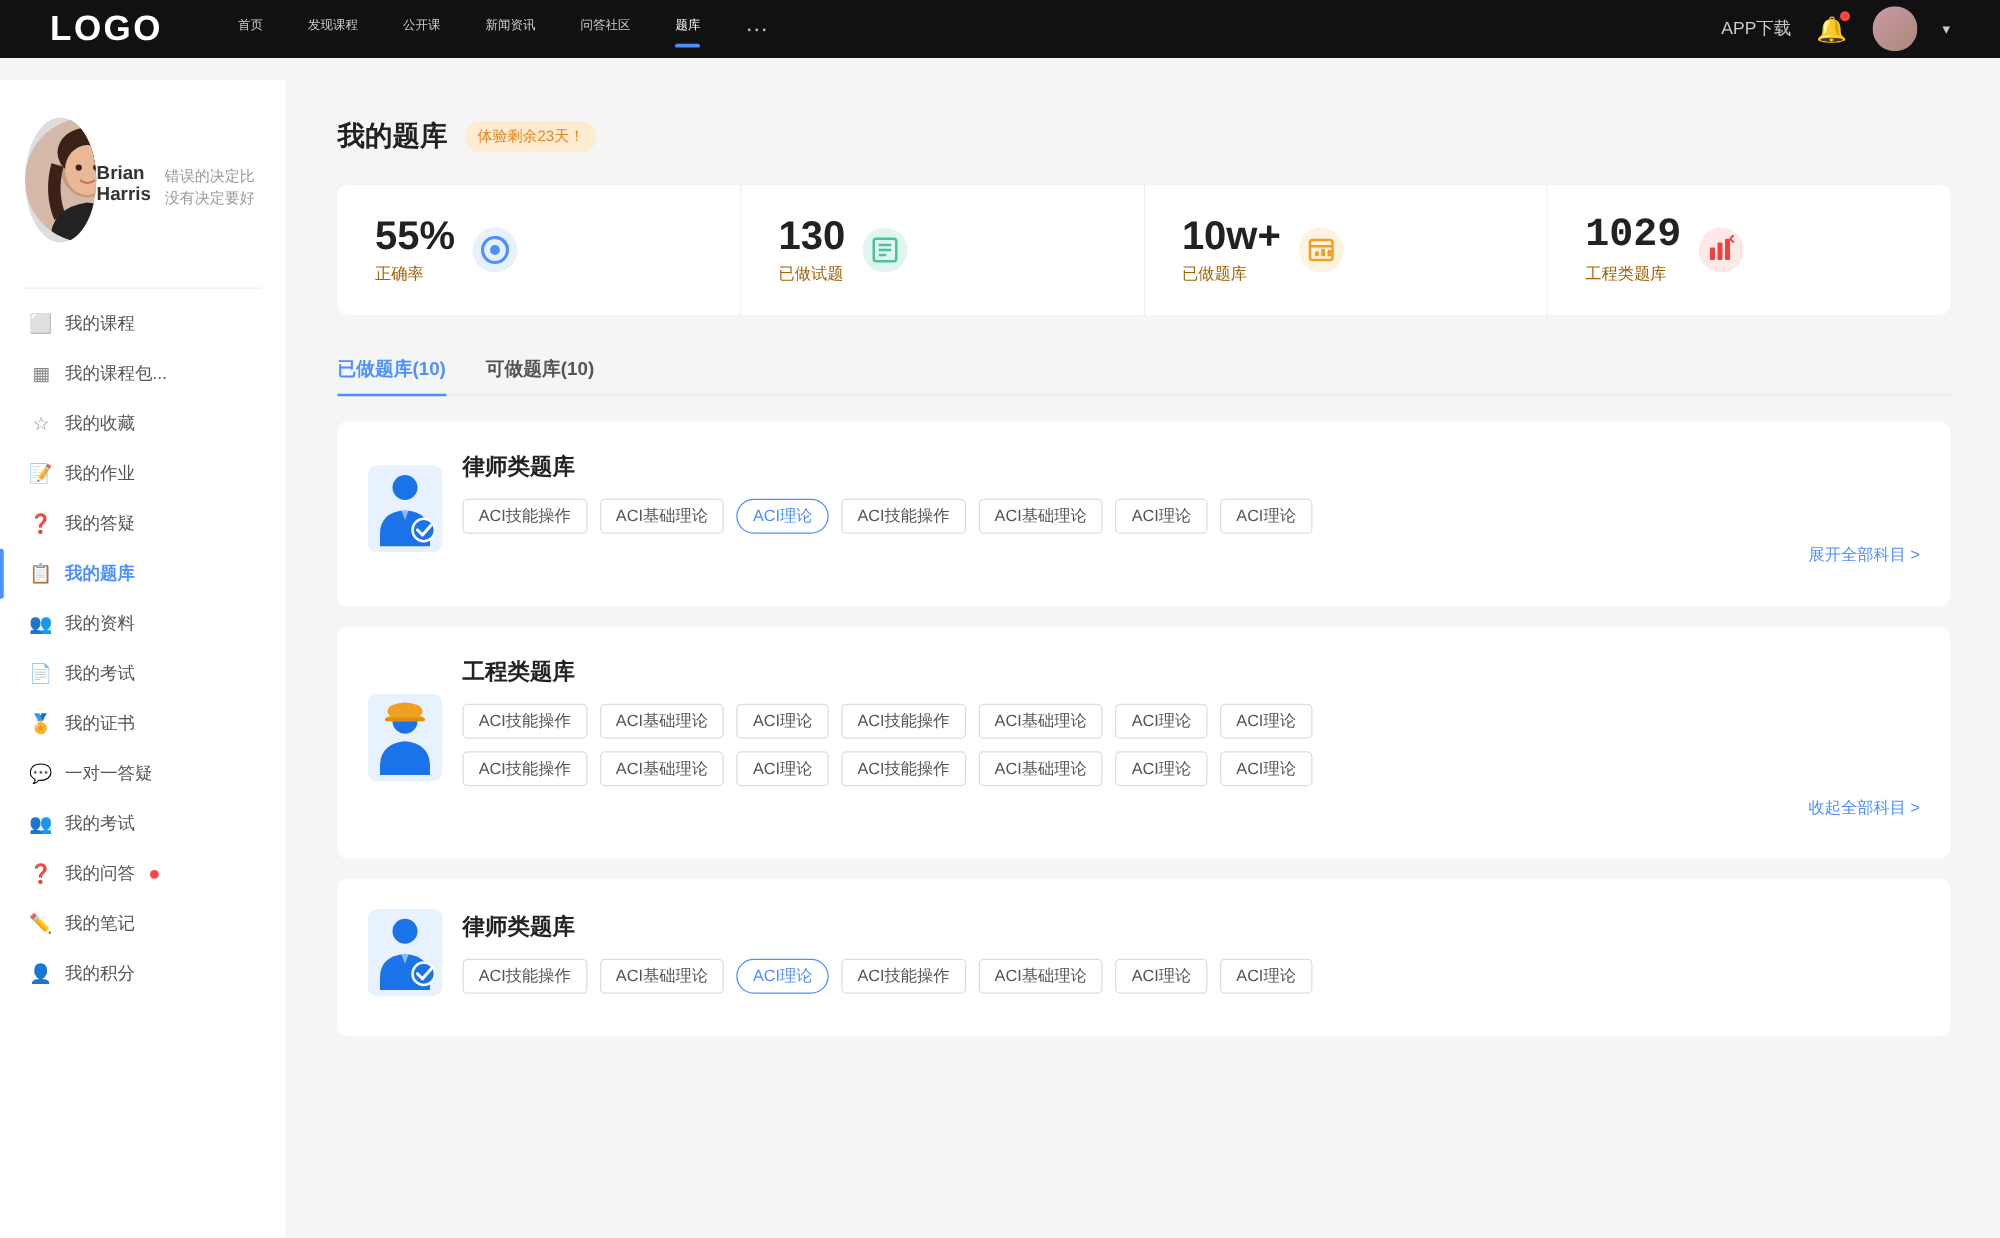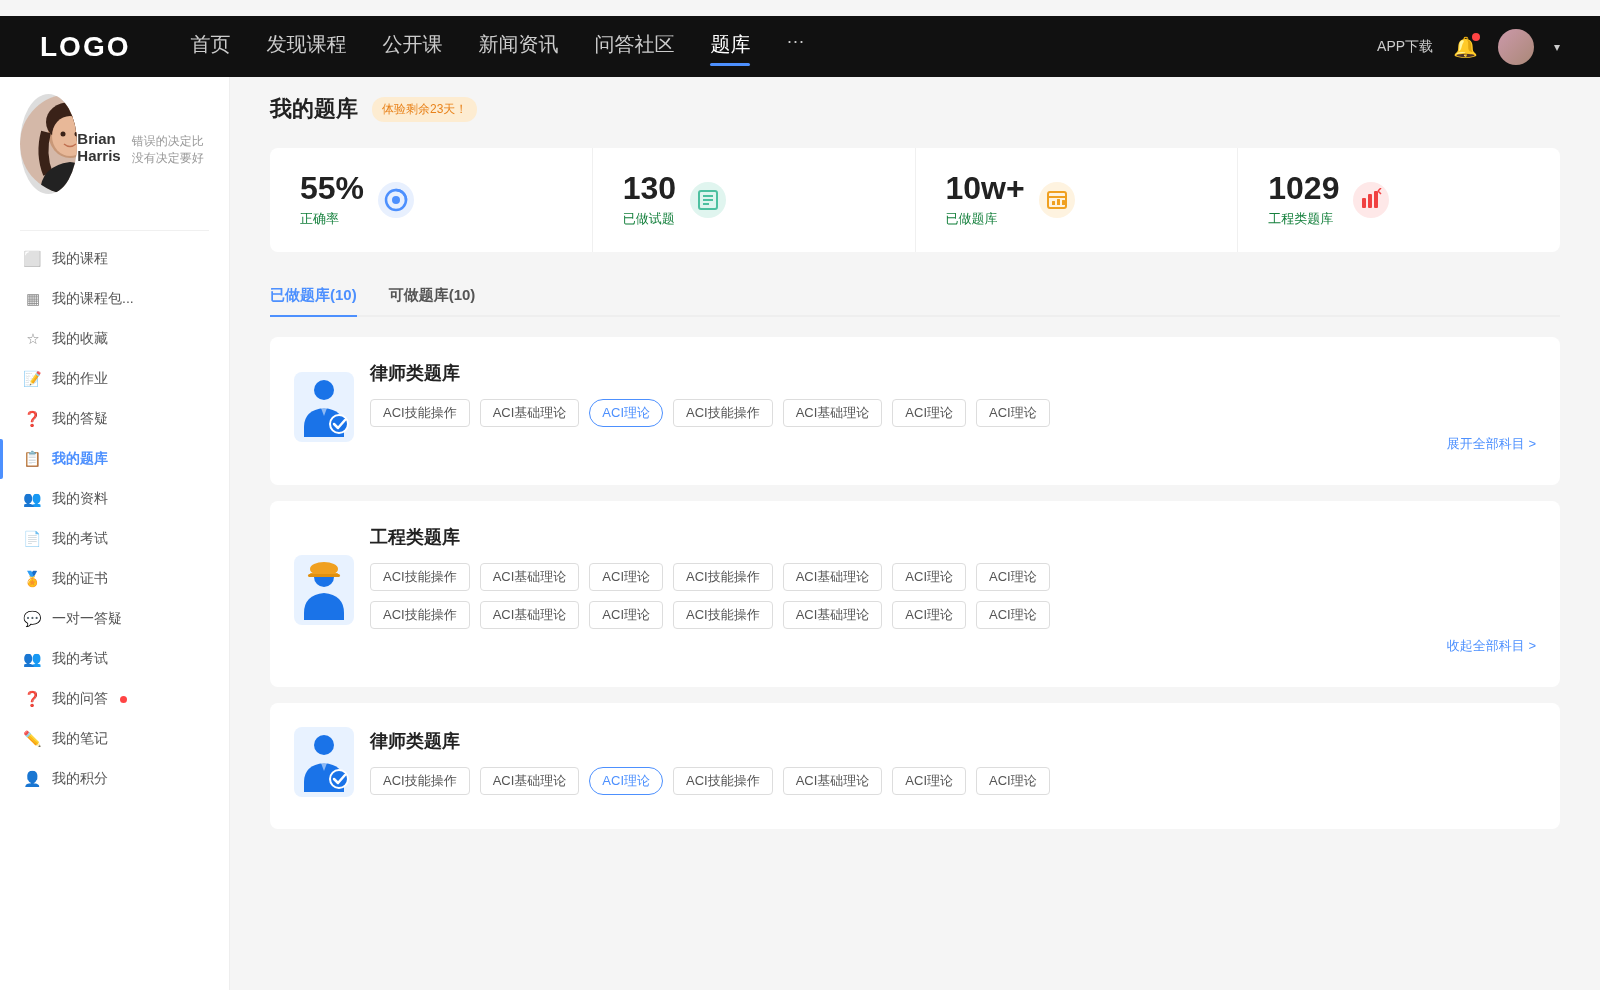--- a/index.html
+++ b/index.html
@@ -1,43 +1,43 @@
 <!DOCTYPE html>
 <html><head>
   <meta charset="utf-8">
   <style>
     * { box-sizing: border-box; margin: 0; padding: 0; }
     body { font-family: -apple-system, BlinkMacSystemFont, "PingFang SC", "Microsoft YaHei", sans-serif; background: #f5f5f5; min-height: 990px; }
 
     
     .topnav {
       background: #111;
-      height: 61px;
+      height: 46px;
       display: flex;
       align-items: center;
       padding: 0 40px;
       position: fixed;
-      top: 16px; left: 0; right: 0;
+      top: 0; left: 0; right: 0;
       z-index: 100;
     }
     .topnav-logo {
       color: #fff;
       font-size: 28px;
       font-weight: bold;
       letter-spacing: 2px;
       margin-right: 60px;
     }
     .topnav-menu {
       display: flex;
       gap: 36px;
       flex: 1;
     }
     .topnav-menu-item {
       color: #ccc;
-      font-size: 20px;
+      font-size: 10px;
       cursor: pointer;
       position: relative;
       padding-bottom: 4px;
     }
     .topnav-menu-item.active {
       color: #fff;
     }
     .topnav-menu-item.active::after {
       content: '';
       position: absolute;
@@ -216,31 +216,31 @@
       align-items: center;
     }
     .stat-item {
       flex: 1;
       padding: 24px 30px;
       border-right: 1px solid #f0f0f0;
       display: flex;
       align-items: center;
       gap: 14px;
     }
-    .stat-item:last-child { border-right: none; }
+    .stat-item:last-child { border-right: none; font-family: Liberation Mono, monospace; }
     .stat-text-block {}
     .stat-value {
       font-size: 32px;
       font-weight: 700;
       color: #222;
       line-height: 1;
     }
     .stat-label {
       font-size: 13px;
-      color: #15803d;
+      color: #a16207;
       margin-top: 6px;
     }
     .stat-icon {
       width: 36px; height: 36px;
       border-radius: 50%;
       display: flex; align-items: center; justify-content: center;
       font-size: 18px;
     }
 
     

